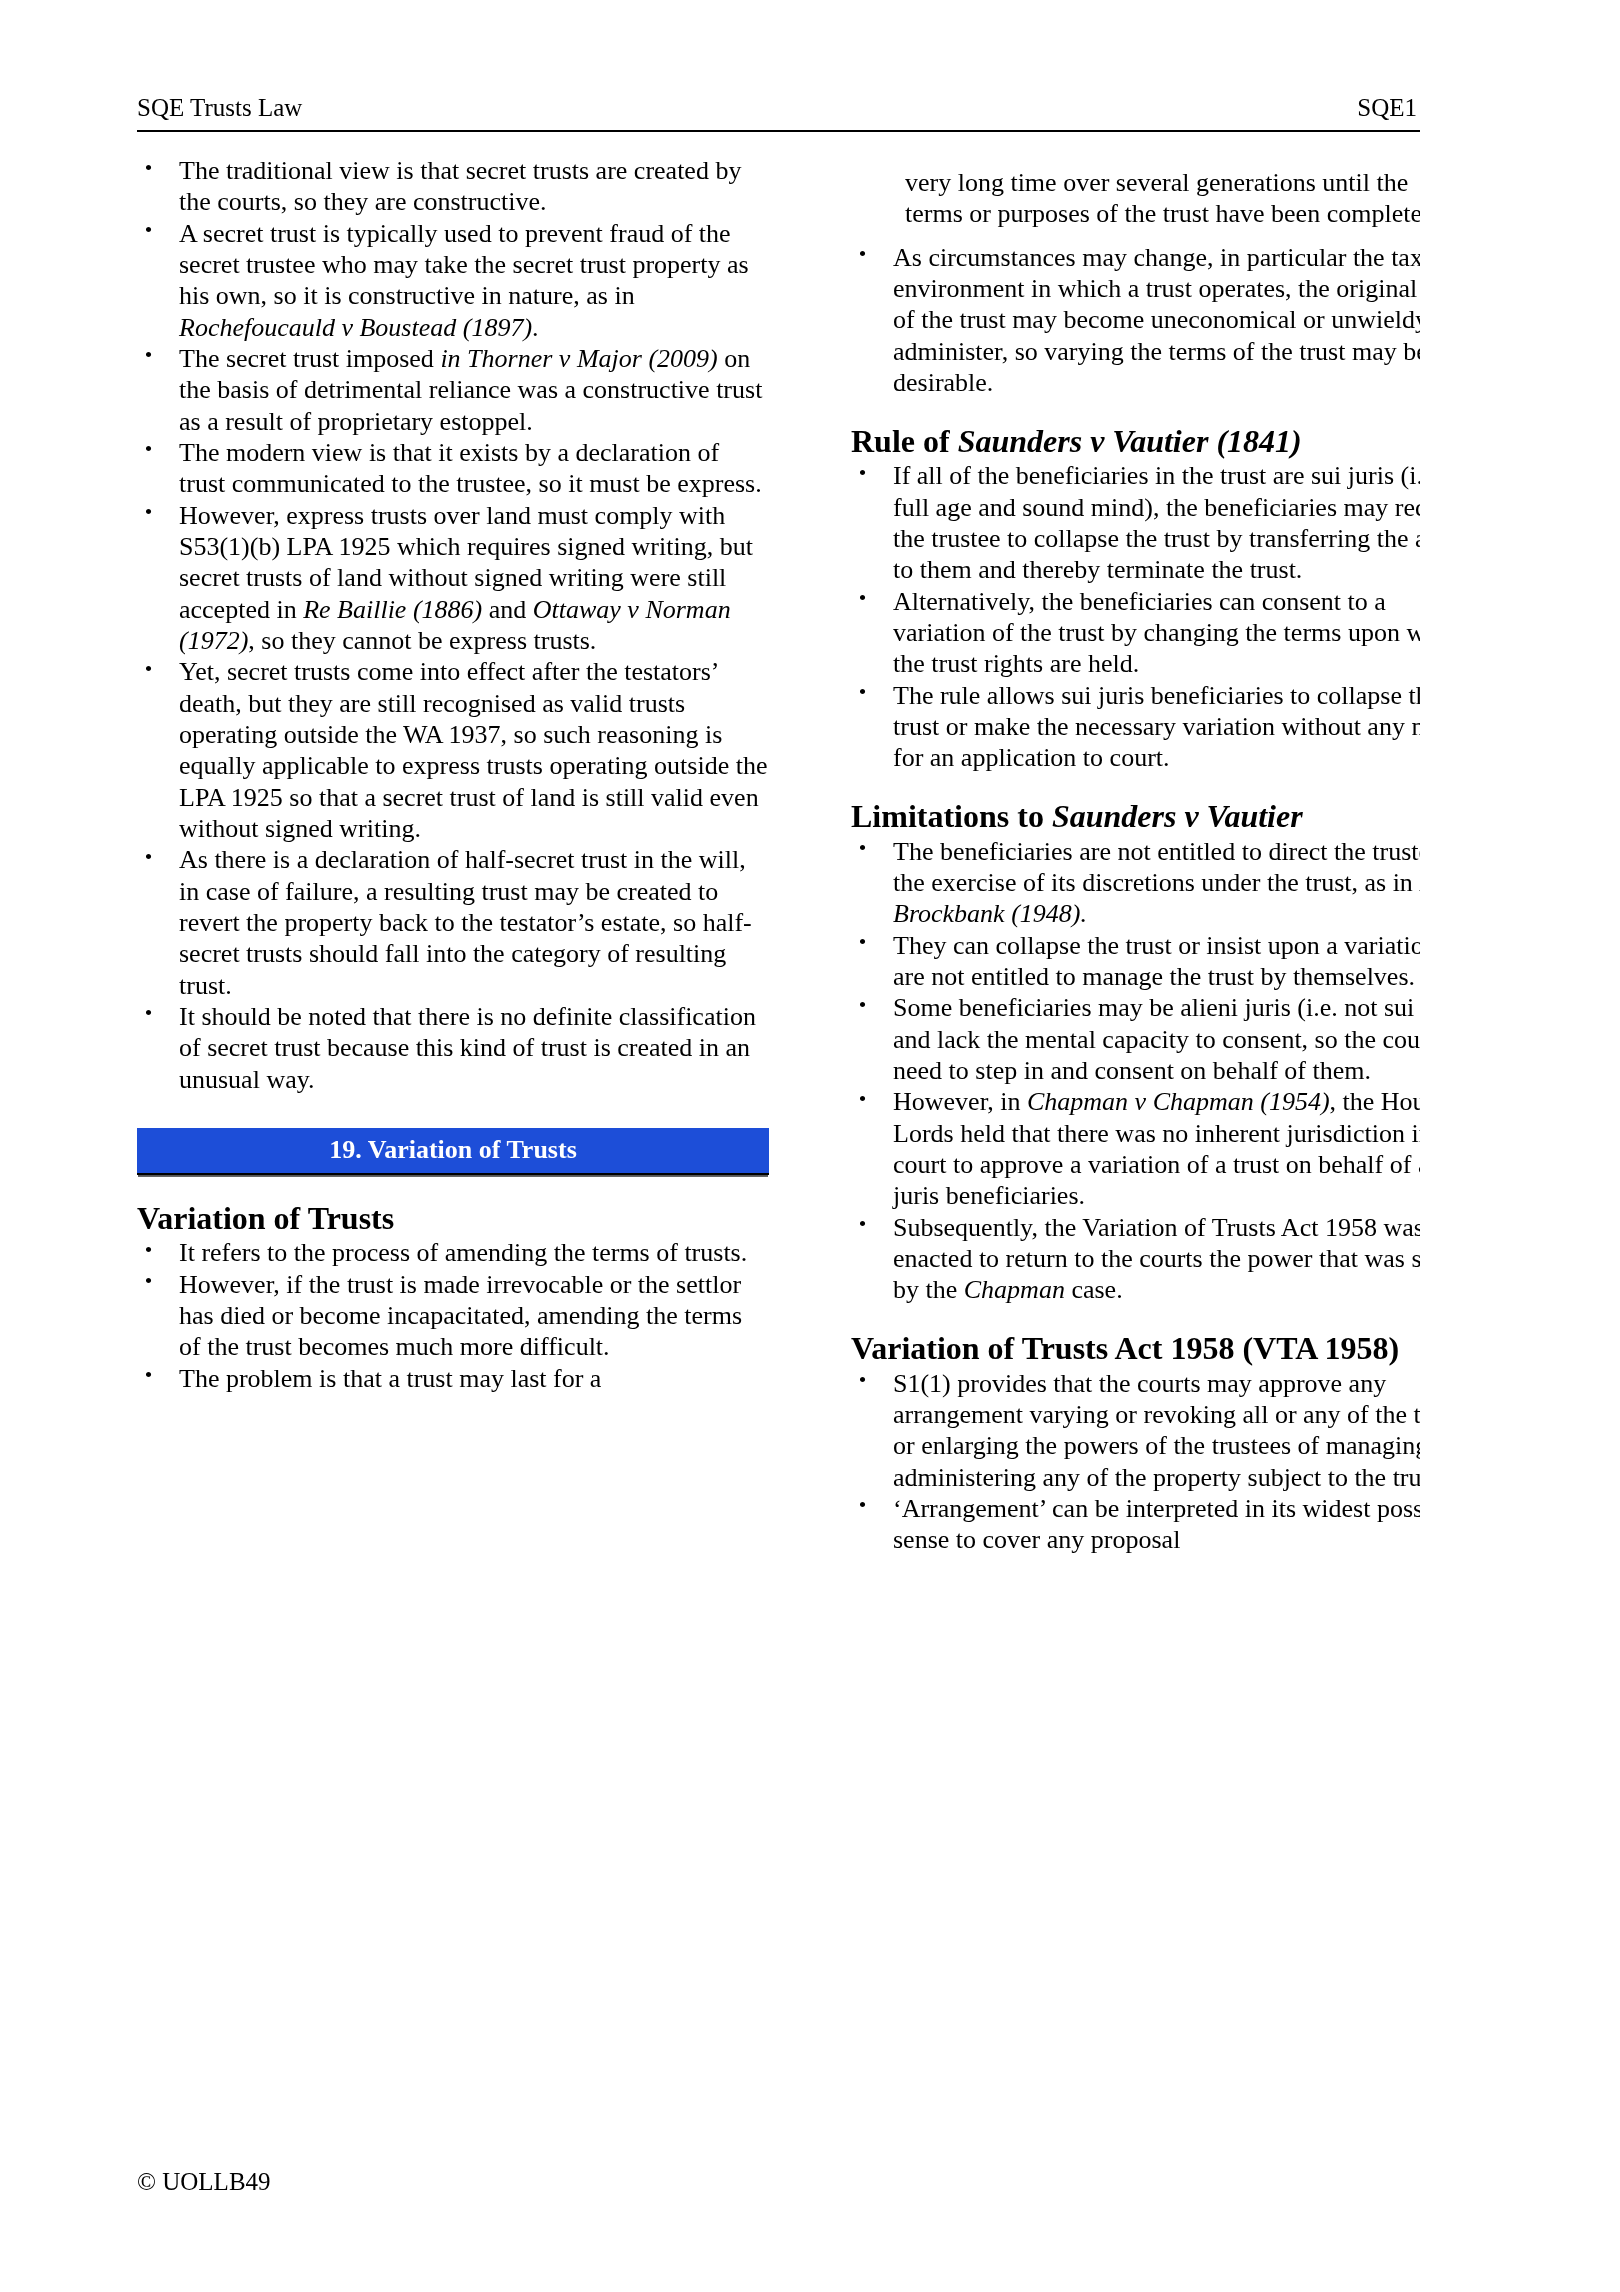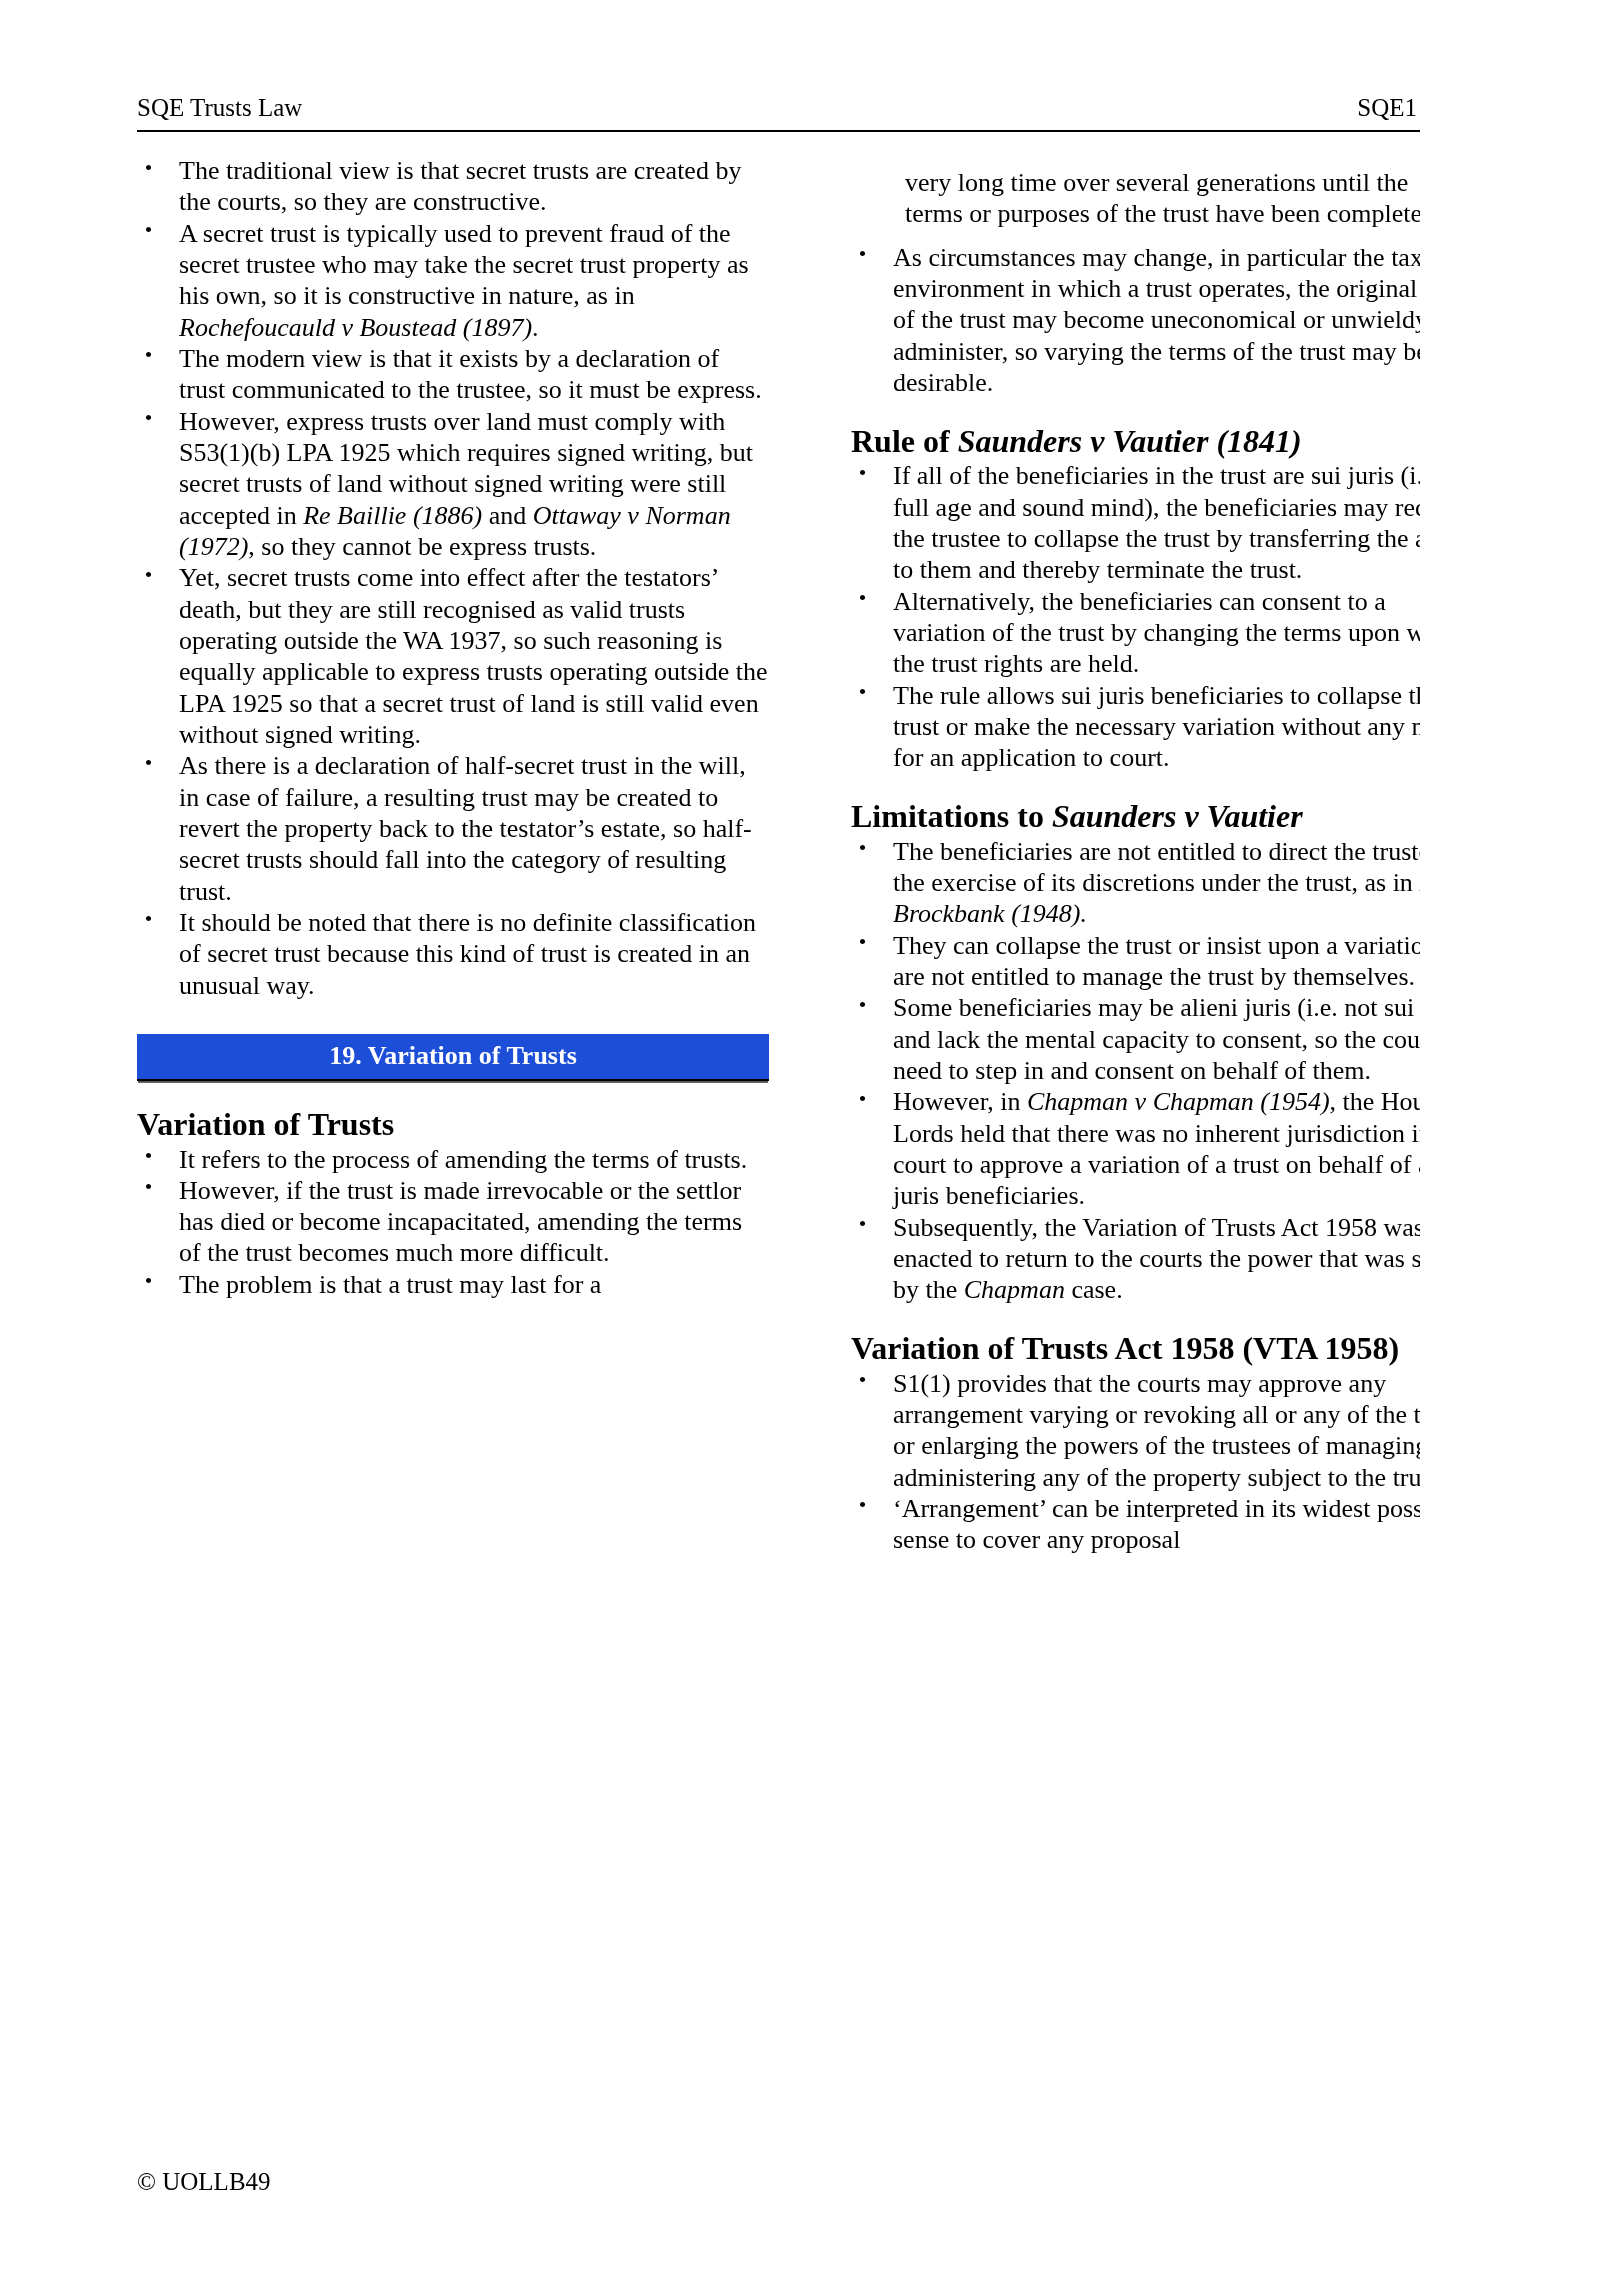--- a/index.html
+++ b/index.html
@@ -143,20 +143,21 @@
   </div>
   <div class="head-rule"></div>
 
   <div class="columns">
 
     <div class="col">
 
       <ul class="bullets">
         <li>The traditional view is that secret trusts are created by the courts, so they are constructive.</li>
         <li>A secret trust is typically used to prevent fraud of the secret trustee who may take the secret trust property as his own, so it is constructive in nature, as in <em>Rochefoucauld v Boustead (1897)</em>.</li>
+        <li>The secret trust imposed <em>in Thorner v Major (2009)</em> on the basis of detrimental reliance was a constructive trust as a result of proprietary estoppel.</li>
         <li>The modern view is that it exists by a declaration of trust communicated to the trustee, so it must be express.</li>
         <li>However, express trusts over land must comply with S53(1)(b) LPA 1925 which requires signed writing, but secret trusts of land without signed writing were still accepted in <em>Re Baillie (1886)</em> and <em>Ottaway v Norman (1972)</em>, so they cannot be express trusts.</li>
         <li>Yet, secret trusts come into effect after the testators’ death, but they are still recognised as valid trusts operating outside the WA 1937, so such reasoning is equally applicable to express trusts operating outside the LPA 1925 so that a secret trust of land is still valid even without signed writing.</li>
         <li>As there is a declaration of half-secret trust in the will, in case of failure, a resulting trust may be created to revert the property back to the testator’s estate, so half-secret trusts should fall into the category of resulting trust.</li>
         <li>It should be noted that there is no definite classification of secret trust because this kind of trust is created in an unusual way.</li>
       </ul>
 
       <div class="gap-lg"></div>
 
       <div class="banner">19. Variation of Trusts</div>

